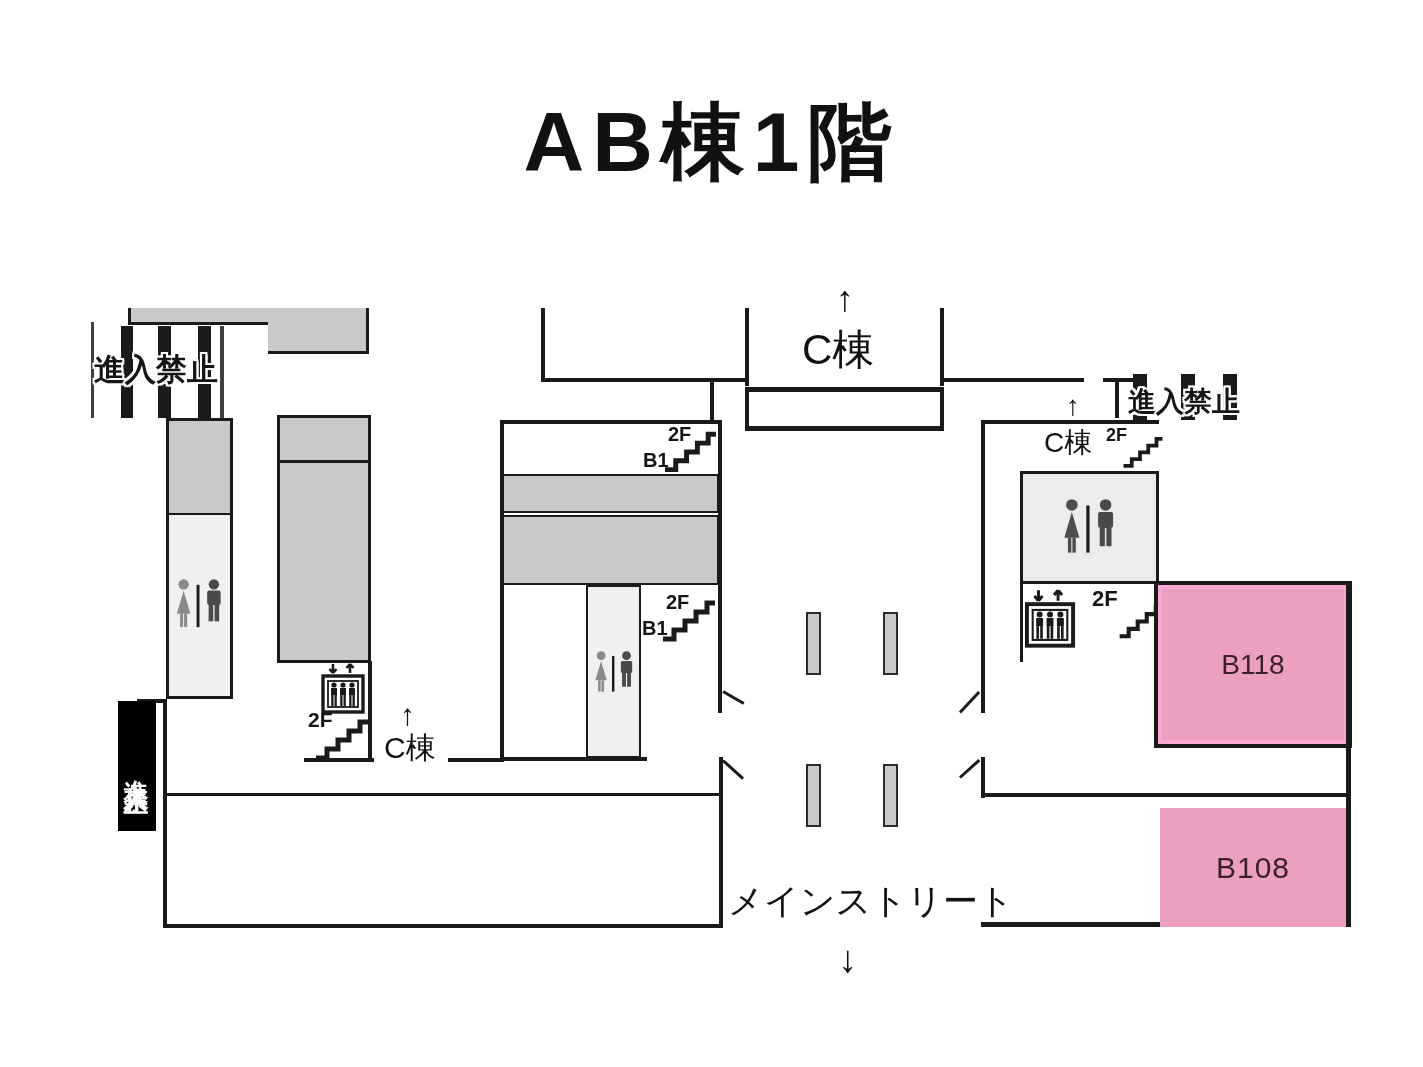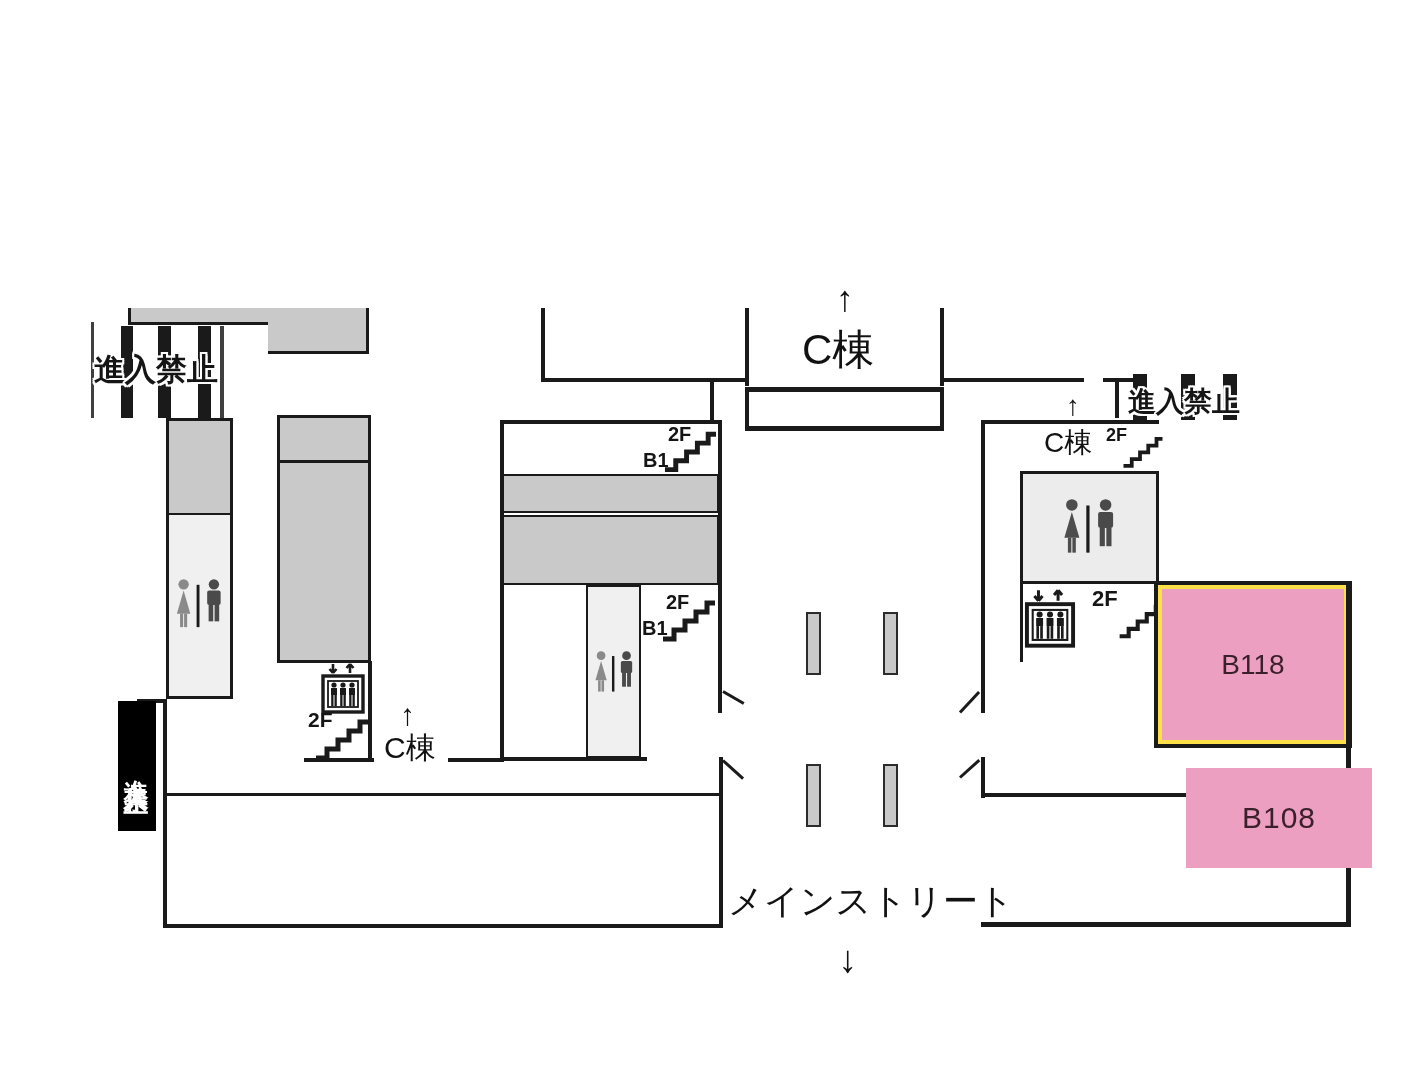--- a/index.html
+++ b/index.html
@@ -39,33 +39,34 @@
     display:flex;align-items:center;justify-content:center;
     font-size:25px;letter-spacing:3px;
   }
   .jp{position:absolute;white-space:nowrap;color:#111;}
   .flr{position:absolute;font-weight:bold;color:#151515;white-space:nowrap;}
   .diag{position:absolute;height:3px;background:var(--wall-black);transform-origin:left center;}
   .pillar{position:absolute;background:var(--block-grey);border:2px solid #2B2B2B;box-sizing:border-box;}
   .lightcol{position:absolute;background:var(--light-grey);border:2px solid var(--wall-black);box-sizing:border-box;}
   .gband{position:absolute;background:var(--block-grey);border:2px solid var(--wall-black);box-sizing:border-box;}
   .rr-box{position:absolute;background:#ECECEC;border:3px solid var(--wall-black);box-sizing:border-box;}
-  .b118out{position:absolute;border:4px solid var(--wall-black);background:#fde047;box-sizing:border-box;padding:4px;}
+  .b118out{position:absolute;border:4px solid var(--wall-black);background:#f9a8d4;box-sizing:border-box;padding:4px;}
   .b118out .inner{width:100%;height:100%;background:var(--room-pink);
     display:flex;align-items:center;justify-content:center;font-size:28px;color:#3B1F2B;}
   .rf-f{fill:var(--female-grey);}
   .rf-m{fill:var(--male-dark);}
   .stair-path{stroke:var(--wall-black);stroke-width:5;fill:none;}
   svg{display:block;}
 </style>
 </head>
 <body>
 
 <div class="canvas">
 
+  <div class="title">AB棟1階</div>
 
   <div class="greyblock" style="left:128px;top:308px;width:240px;height:17px;border-bottom:3px solid var(--wall-black);border-left:3px solid var(--wall-black);box-sizing:border-box;"></div>
   <div class="greyblock" style="left:268px;top:308px;width:101px;height:46px;border-bottom:3px solid var(--wall-black);border-right:3px solid var(--wall-black);box-sizing:border-box;"></div>
 
   <div class="w" style="left:121px;top:326px;width:12px;height:92px;"></div>
   <div class="w" style="left:158px;top:326px;width:13px;height:92px;"></div>
   <div class="w" style="left:198px;top:326px;width:13px;height:92px;"></div>
   <div class="abs" style="left:220px;top:326px;width:4px;height:92px;background:#3F3F3F;"></div>
   <div class="abs" style="left:91px;top:322px;width:3px;height:96px;background:#3F3F3F;"></div>
   <div class="outlined" style="left:94px;top:349px;font-size:31px;">進入禁止</div>
@@ -253,21 +254,21 @@
 
   <div class="b118out" style="left:1154px;top:581px;width:198px;height:167px;">
     <div class="inner">
         <span>B118</span>
       </div>
   </div>
   <div class="w" style="left:1346px;top:581px;width:5px;height:346px;"></div>
   <div class="w" style="left:981px;top:793px;width:370px;height:4px;"></div>
   <div class="w" style="left:981px;top:922px;width:370px;height:5px;"></div>
 
-  <div class="room" style="left:1160px;top:768px;width:186px;height:100px;margin-left:26px;">
+  <div class="room" style="left:1160px;top:808px;width:186px;height:119px;">
     <span>B108</span>
   </div>
 
   <div class="pillar" style="left:806px;top:612px;width:15px;height:63px;"></div>
   <div class="pillar" style="left:883px;top:612px;width:15px;height:63px;"></div>
   <div class="pillar" style="left:806px;top:764px;width:15px;height:63px;"></div>
   <div class="pillar" style="left:883px;top:764px;width:15px;height:63px;"></div>
 
   <div class="jp" style="left:728px;top:878px;font-size:35px;">メインストリート</div>
   <div class="jp" style="left:838px;top:938px;font-size:38px;">↓</div>

